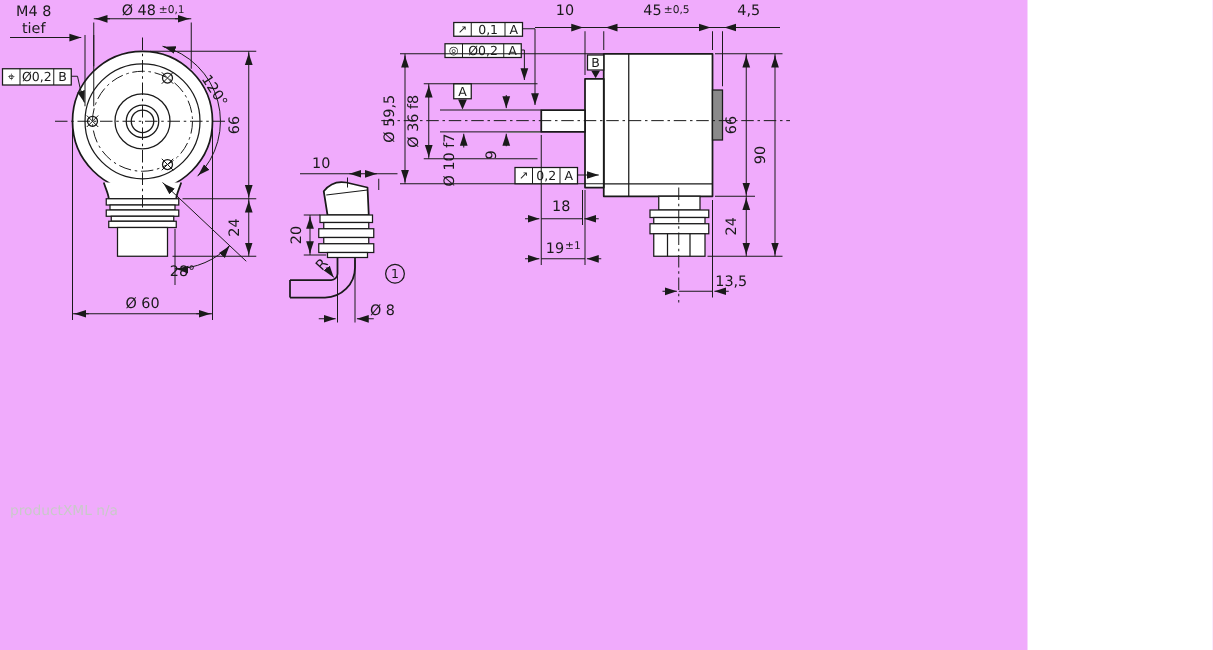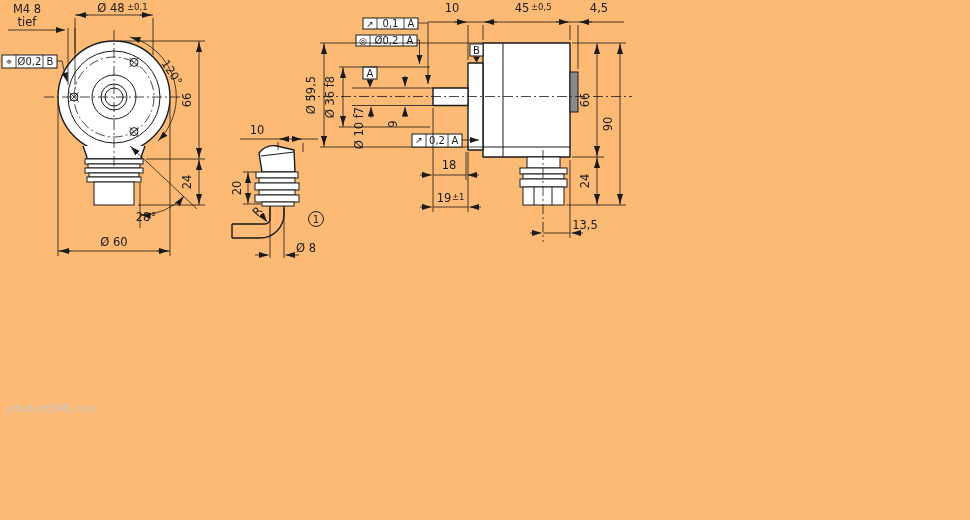--- a/index.html
+++ b/index.html
@@ -1,16 +1,16 @@
 <!DOCTYPE html>
 <html><head>
 <meta charset="utf-8">
 <style>
   html,body{margin:0;padding:0;background:#ffffff;}
-  .stage{position:relative;width:970px;height:520px;background:#fdba74;overflow:hidden;text-decoration:underline;}
+  .stage{position:relative;width:822px;height:520px;background:#f0abfc;overflow:hidden;text-decoration:underline;}
   svg{display:block;}
   .o  {fill:#ffffff;stroke:#1a1a1a;stroke-width:1.4;stroke-linejoin:round;}
   .on {fill:none;stroke:#1a1a1a;stroke-width:1.4;stroke-linejoin:round;}
   .o2 {fill:#ffffff;stroke:#1a1a1a;stroke-width:1;}
   .on2{fill:none;stroke:#1a1a1a;stroke-width:1;}
   .d  {fill:none;stroke:#1a1a1a;stroke-width:0.8;}
   .cl {fill:none;stroke:#1a1a1a;stroke-width:0.8;stroke-dasharray:10 3 2 3;}
   .g  {fill:none;stroke:#b4b4b4;stroke-width:1.2;}
   .fr {fill:#ffffff;stroke:#1a1a1a;stroke-width:1;}
   .tri{fill:#1a1a1a;stroke:none;}

